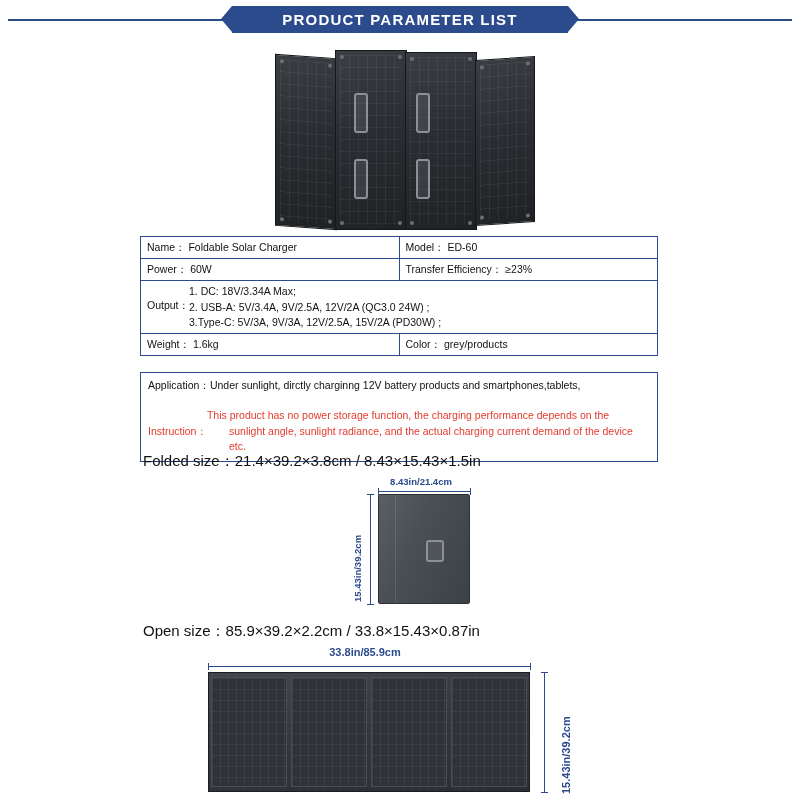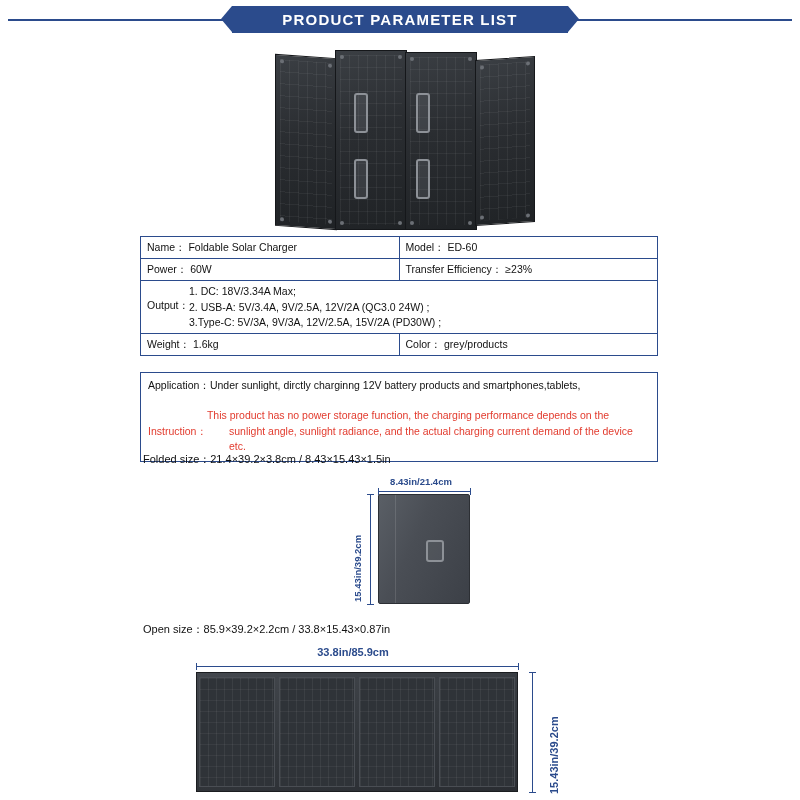--- a/index.html
+++ b/index.html
@@ -133,21 +133,21 @@
   }
   .app-row { display: flex; align-items: center; }
   .app-key { white-space: nowrap; }
   .app-val { }
   .instruction { color: #e23b2e; margin-top: 14px; }
 
   
   .caption {
     position: absolute;
     left: 143px;
-    font-size: 11px;
+    font-size: 15px;
     color: #111;
   }
   .cap-folded { top: 452px; }
   .cap-open { top: 622px; }
 
   
   .folded-wrap {
     position: absolute;
     top: 478px;
     left: 340px;
@@ -221,21 +221,21 @@
     height: 22px;
     border: 2px solid #8d9197;
     border-radius: 3px;
     background: rgba(120,125,132,0.2);
   }
 
   
   .open-wrap {
     position: absolute;
     top: 648px;
-    left: 188px;
+    left: 200px;
     width: 420px;
     height: 150px;
   }
   .open-top-label {
     position: absolute;
     top: -2px;
     left: 0;
     width: 330px;
     text-align: center;
     font-size: 11px;

